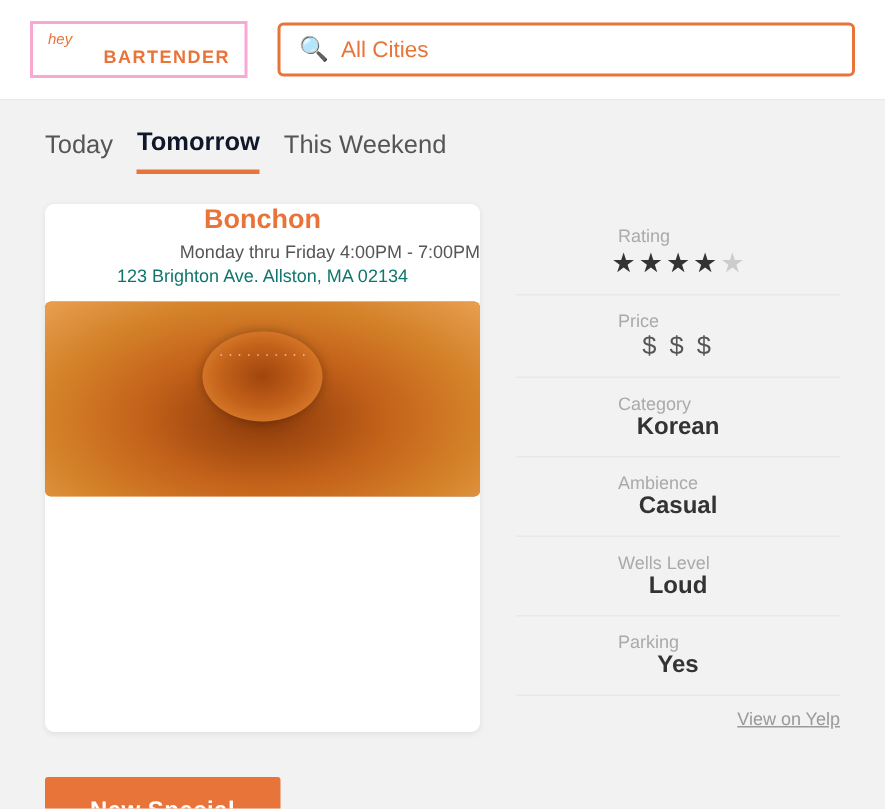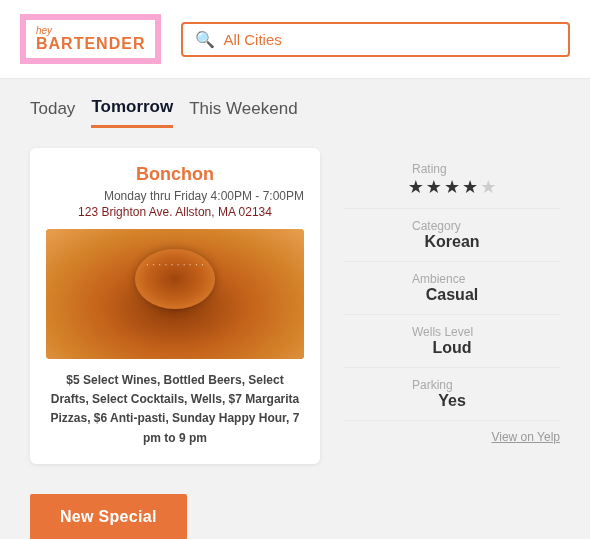--- a/index.html
+++ b/index.html
@@ -15,39 +15,40 @@
     .header {
       background: #fff;
       padding: 14px 20px;
       display: flex;
       align-items: center;
       gap: 20px;
       border-bottom: 1px solid #e8e8e8;
     }
 
     .logo-box {
-      border: 6px solid #f9a8d4;
+      border: 2px solid #f9a8d4;
       padding: 6px 10px;
       display: inline-block;
     }
 
     .logo-hey {
       font-size: 10px;
       color: #e8743a;
       font-style: italic;
       font-weight: 400;
       line-height: 1;
     }
 
     .logo-bartender {
-      font-size: 16px;
+      font-size: 12px;
       color: #e8743a;
       font-weight: 700;
       letter-spacing: 1px;
       line-height: 1;
+      margin-left: 37px;
     }
 
     .search-bar {
       flex: 1;
       border: 2px solid #e8743a;
       border-radius: 4px;
       display: flex;
       align-items: center;
       padding: 6px 12px;
       background: #fff;
@@ -93,42 +94,41 @@
       display: flex;
       padding: 20px 30px;
       gap: 24px;
     }
 
     
     .card {
       background: #fff;
       border-radius: 6px;
       width: 290px;
-      padding: 16px;
       box-shadow: 0 1px 4px rgba(0,0,0,0.08);
     }
 
     .card-title {
       color: #e8743a;
       font-size: 18px;
       font-weight: 700;
       text-align: center;
       margin-bottom: 4px;
     }
 
     .card-hours {
       font-size: 12px;
       color: #555;
       text-align: right;
       margin-bottom: 2px;
     }
 
     .card-address {
       font-size: 12px;
-      color: #7f1d1d;
+      color: #0f766e;
       text-align: center;
       margin-bottom: 10px;
     }
 
     .card-image {
       width: 100%;
       height: 130px;
       background: linear-gradient(135deg, #c8650a 0%, #e8943a 30%, #d4722a 60%, #a85010 100%);
       border-radius: 4px;
       margin-bottom: 12px;
@@ -280,36 +280,39 @@
 
 <div class="main">
 
   <div class="card">
     <div class="card-title">Bonchon</div>
     <div class="card-hours">Monday thru Friday 4:00PM - 7:00PM</div>
     <div class="card-address">123 Brighton Ave. Allston, MA 02134</div>
     <div class="card-image">
       <div class="food-visual"></div>
     </div>
-    <div class="card-desc">$5 Select Wines, Bottled Beers, Select Drafts, Select Cocktails, Wells, $7 Margarita Pizzas, $6 Anti-pasti, Sunday Happy Hour, 7 pm to 9 pm</div>
   </div>
 
   <div class="details">
 
     <div class="detail-row">
       <span class="detail-label">Rating</span>
       <div class="stars">
         <span class="star">★</span>
         <span class="star">★</span>
         <span class="star">★</span>
         <span class="star">★</span>
         <span class="star empty">★</span>
       </div>
     </div>
 
+    <div class="detail-row">
+      <span class="detail-label">Price</span>
+      <span class="price-signs">$ $ $</span>
+    </div>
 
     <div class="detail-row">
       <span class="detail-label">Category</span>
       <span class="detail-value">Korean</span>
     </div>
 
     <div class="detail-row">
       <span class="detail-label">Ambience</span>
       <span class="detail-value">Casual</span>
     </div>

